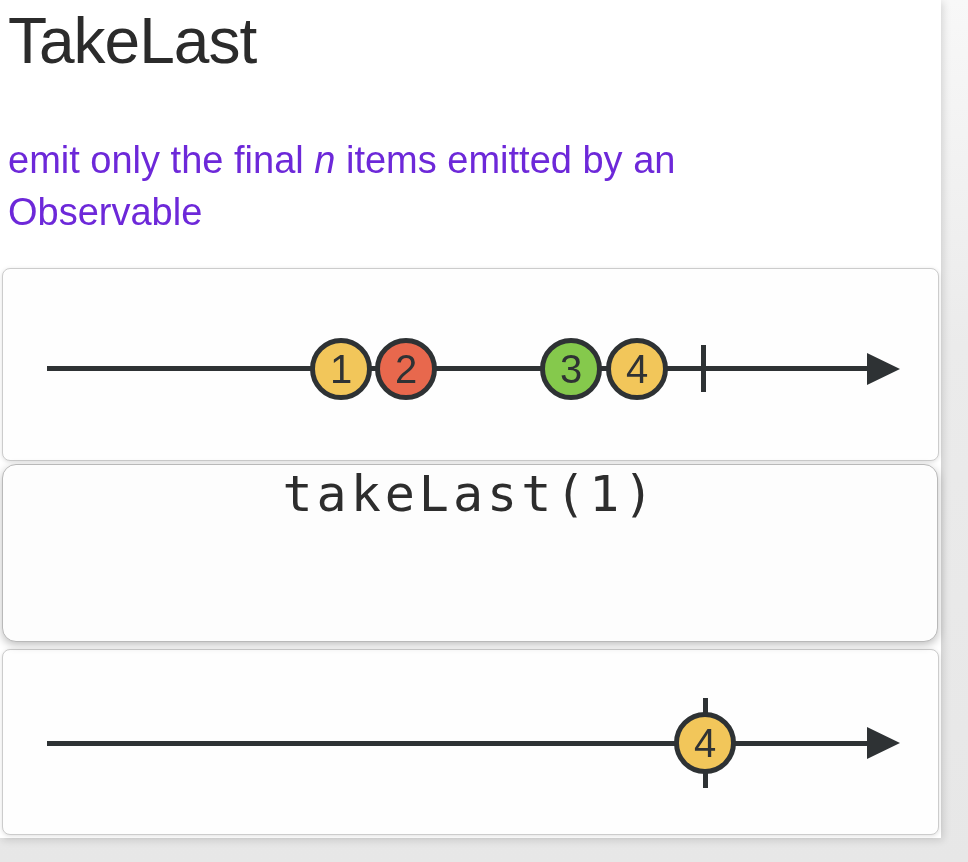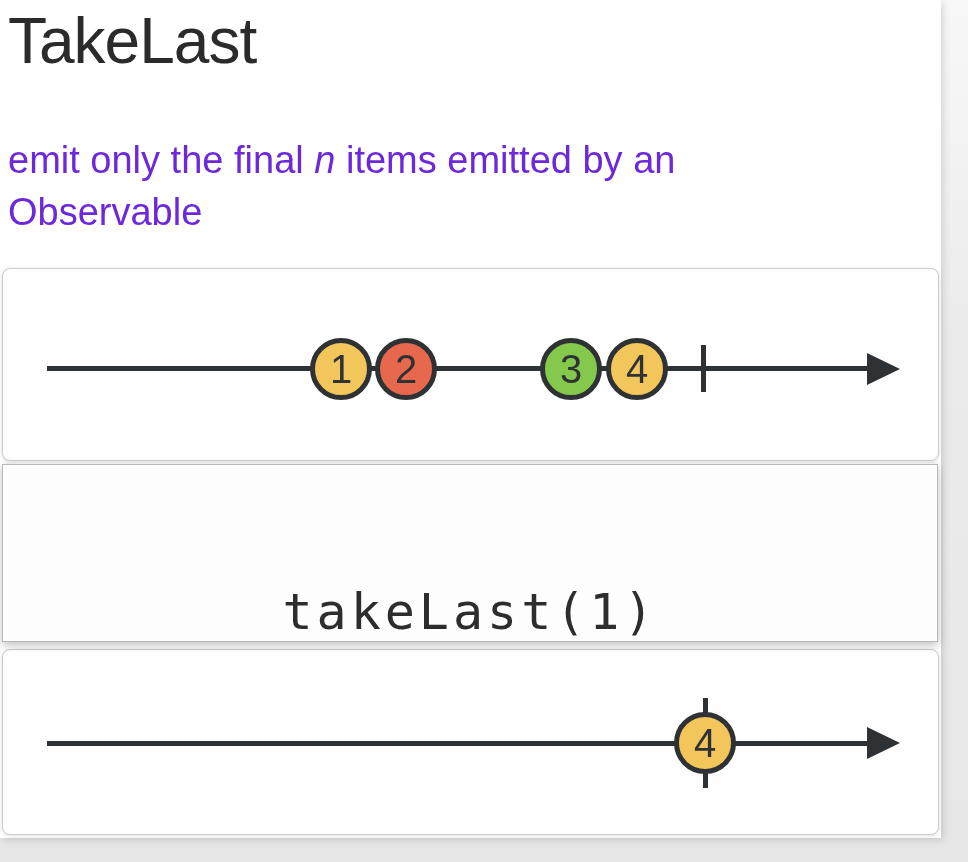--- a/index.html
+++ b/index.html
@@ -36,24 +36,24 @@
     border-radius: 8px;
     box-shadow: 0 1px 4px rgba(0,0,0,0.13);
   }
   .card-input  { top: 268px; height: 193px; }
   .card-output { top: 649px; height: 186px; }
 
   .operator-box {
     position: absolute; left: 2px; top: 464px; width: 936px; height: 178px;
     background: #fdfdfd;
     border: 1px solid #b9b9b9;
-    border-radius: 0;
+    border-radius: 14px;
     box-shadow: 0 3px 8px rgba(0,0,0,0.25);
     z-index: 3;
-    display: flex; align-items: flex-end; justify-content: center;
+    display: flex; align-items: flex-start; justify-content: center;
   }
   .operator-label {
     font-family: "DejaVu Sans Mono", "Liberation Mono", monospace;
     font-size: 50px; letter-spacing: 4px; color: #2d2d2d;
   }
 
   .timeline-line { position: absolute; height: 5px; background: #2e3234; }
   .arrowhead {
     position: absolute; width: 0; height: 0;
     border-top: 16px solid transparent;

